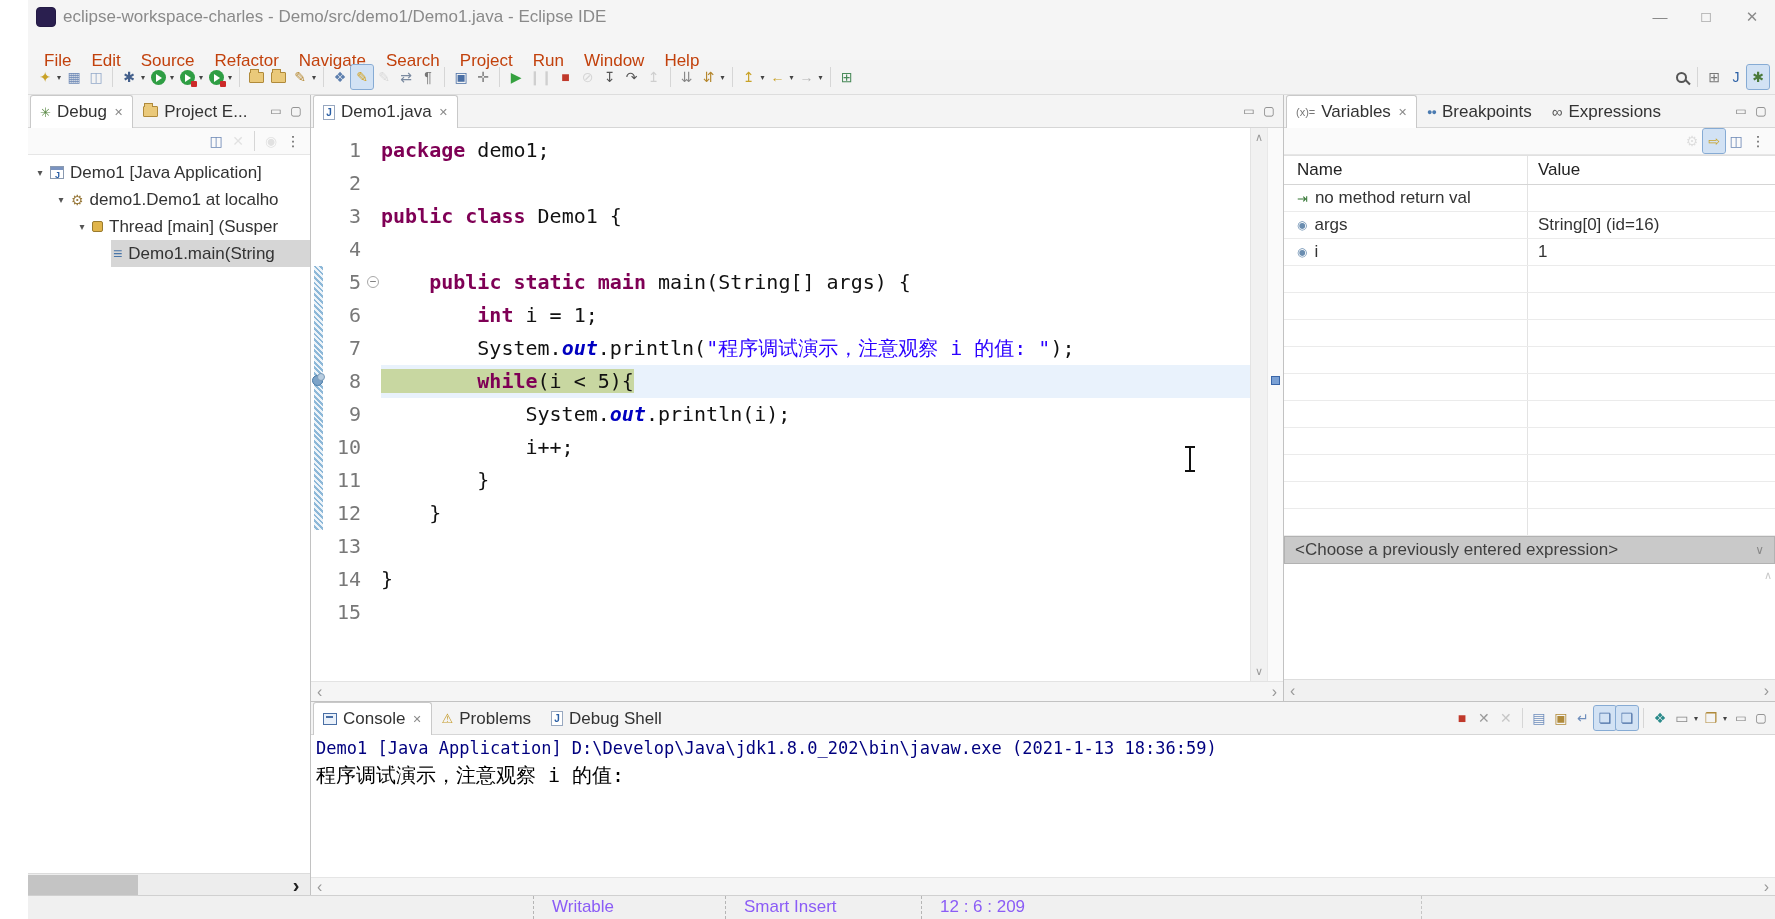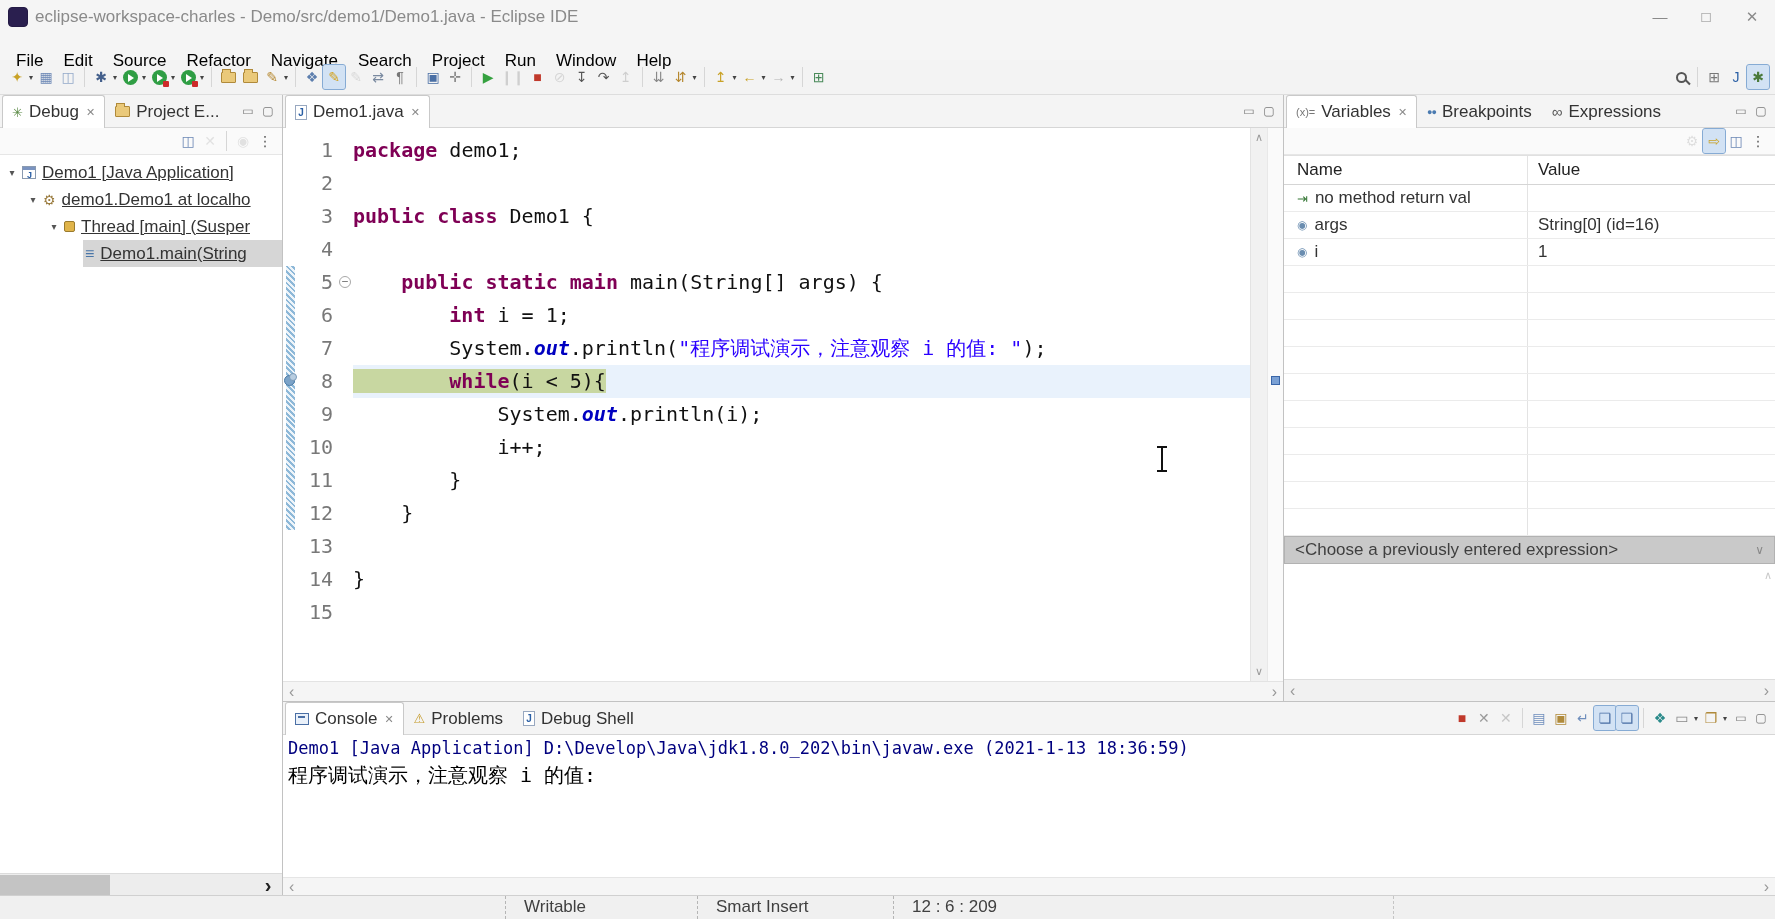--- a/index.html
+++ b/index.html
@@ -1,31 +1,31 @@
 <!DOCTYPE html>
 <html><head>
 <meta charset="utf-8">
 <style>
   html,body{margin:0;padding:0;background:#ddd;}
   *{box-sizing:border-box;}
   .window{width:1775px;height:919px;background:#fff;position:relative;overflow:hidden;
-    font-family:"Liberation Sans",sans-serif;color:#333;}
+    font-family:"Liberation Sans",sans-serif;color:#333;padding-left:28px;}
 
   
   .titlebar{height:33px;background:#f5f5f5;display:flex;align-items:center;padding-left:8px;}
   .app-icon{width:20px;height:20px;border-radius:4px;margin-right:7px;
     background:radial-gradient(circle at 35% 35%, #8p 0, #6a5a9d 20%, #3a2d63 60%, #1d1535 100%);
     background-color:#2a1f4f;border:1px solid #241a45;}
   .title-text{font-size:17px;color:#8a8a8a;white-space:nowrap;}
   .win-controls{margin-left:auto;display:flex;height:100%;}
   .win-btn{width:46px;display:flex;align-items:center;justify-content:center;font-size:15px;color:#8a8a8a;}
 
   
   .menubar{height:27px;background:#f5f5f5;display:flex;align-items:center;padding-left:6px;}
-  .menu-item{font-size:17px;color:#000000;padding:0 10px;white-space:nowrap;margin-top:28px;}
+  .menu-item{font-size:17px;color:#c2410c;padding:0 10px;white-space:nowrap;margin-top:28px;}
 
   
   .toolbar{height:35px;background:#f3f3f3;border-bottom:1px solid #ddd;display:flex;align-items:center;padding:0 6px;}
   .tb-spacer{flex:1;}
   .tbtn{height:24px;min-width:22px;display:flex;align-items:center;justify-content:center;border-radius:2px;padding:0 2px;}
   .tbtn.active{background:#d2e2f4;outline:1px solid #86abd4;}
   .tbtn.dis{opacity:.4;}
   .tbtn .glyph{font-size:14px;line-height:1;}
   .drop{font-size:8px;color:#444;margin:0 2px 0 1px;}
   .tsep{width:1px;height:20px;background:#d6d6d6;margin:0 5px;}
@@ -57,21 +57,21 @@
 
   
   .view-toolbar{height:27px;background:#fafafa;border-bottom:1px solid #e6e6e6;display:flex;align-items:center;justify-content:flex-end;padding-right:6px;flex-shrink:0;}
 
   
   .tree{padding-top:4px;font-size:17px;}
   .trow{height:27px;display:flex;align-items:center;white-space:nowrap;overflow:hidden;}
   .arrow{width:16px;text-align:center;font-size:10px;color:#555;flex-shrink:0;}
   .trow-content{display:flex;align-items:center;gap:6px;flex:1;height:100%;overflow:hidden;padding-left:2px;}
   .trow-content.selected{background:#d6d6d6;}
-  .tlabel{overflow:hidden;white-space:nowrap;text-decoration:underline;}
+  .tlabel{overflow:hidden;white-space:nowrap;}
   .appwin{width:14px;height:13px;background:#fff;border:1px solid #8a9ab0;position:relative;flex-shrink:0;}
   .appwin::before{content:"";position:absolute;top:0;left:0;right:0;height:3px;background:#7a93c0;}
   .appwin::after{content:"J";position:absolute;top:3px;left:4px;font:bold 9px "Liberation Sans",sans-serif;color:#2a5fa5;}
   .gear-ico{font-size:14px;color:#9a7b3e;flex-shrink:0;}
   .thread-ico{width:11px;height:11px;background:#e0b44a;border:1px solid #9a7b2e;border-radius:2px;flex-shrink:0;}
   .frame-ico{font-size:16px;color:#4a76a8;font-weight:bold;flex-shrink:0;}
   .jdkdoc{width:12px;height:14px;background:#e8edf2;border:1px solid #9aa5b0;position:relative;flex-shrink:0;}
   .jdkdoc::after{content:"▸";position:absolute;left:-6px;bottom:-3px;font-size:9px;color:#2f8a3f;}
   .left-fill{flex:1;}
   .hscroll-left{height:22px;background:#ededed;border-top:1px solid #dcdcdc;display:flex;align-items:center;}
@@ -132,21 +132,21 @@
   .console-panel{height:194px;border-top:1px solid #c2c2c2;display:flex;flex-direction:column;background:#fff;}
   .console-ico{width:14px;height:12px;border:1px solid #4a6fa5;background:#eaf1fa;position:relative;flex-shrink:0;}
   .console-ico::before{content:"";position:absolute;left:2px;top:2px;width:7px;height:2px;background:#4a6fa5;}
   .warn-ico{font-size:13px;color:#c49a2a;}
   .console-body{flex:1;padding:3px 0 0 5px;overflow:hidden;}
   .console-header{font:17px "DejaVu Sans Mono","Liberation Mono",monospace;color:#00007f;white-space:nowrap;margin-bottom:4px;}
   .console-output{font:20px "DejaVu Sans Mono","Liberation Mono",monospace;color:#000;white-space:nowrap;}
   .console-scroll{height:18px;background:#f5f5f5;border-top:1px solid #e5e5e5;display:flex;align-items:center;justify-content:space-between;padding:0 6px;}
 
   
-  .statusbar{height:24px;background:#f0f0f0;border-top:1px solid #d0d0d0;display:flex;font-size:17px;color:#404040;overflow:hidden;}
+  .statusbar{height:24px;background:#f0f0f0;border-top:1px solid #d0d0d0;display:flex;font-size:17px;color:#8b5cf6;overflow:hidden;}
   .sb-spacer{width:505px;}
   .sb-cell{border-left:1px dashed #b5b5b5;padding:1px 0 0 18px;white-space:nowrap;}
   .sb-w{width:192px;} .sb-i{width:196px;} .sb-p{width:500px;}
   .sb-end{flex:1;border-left:1px dashed #c5c5c5;}
 </style>
 </head>
 <body>
 
 <div class="window">
 

